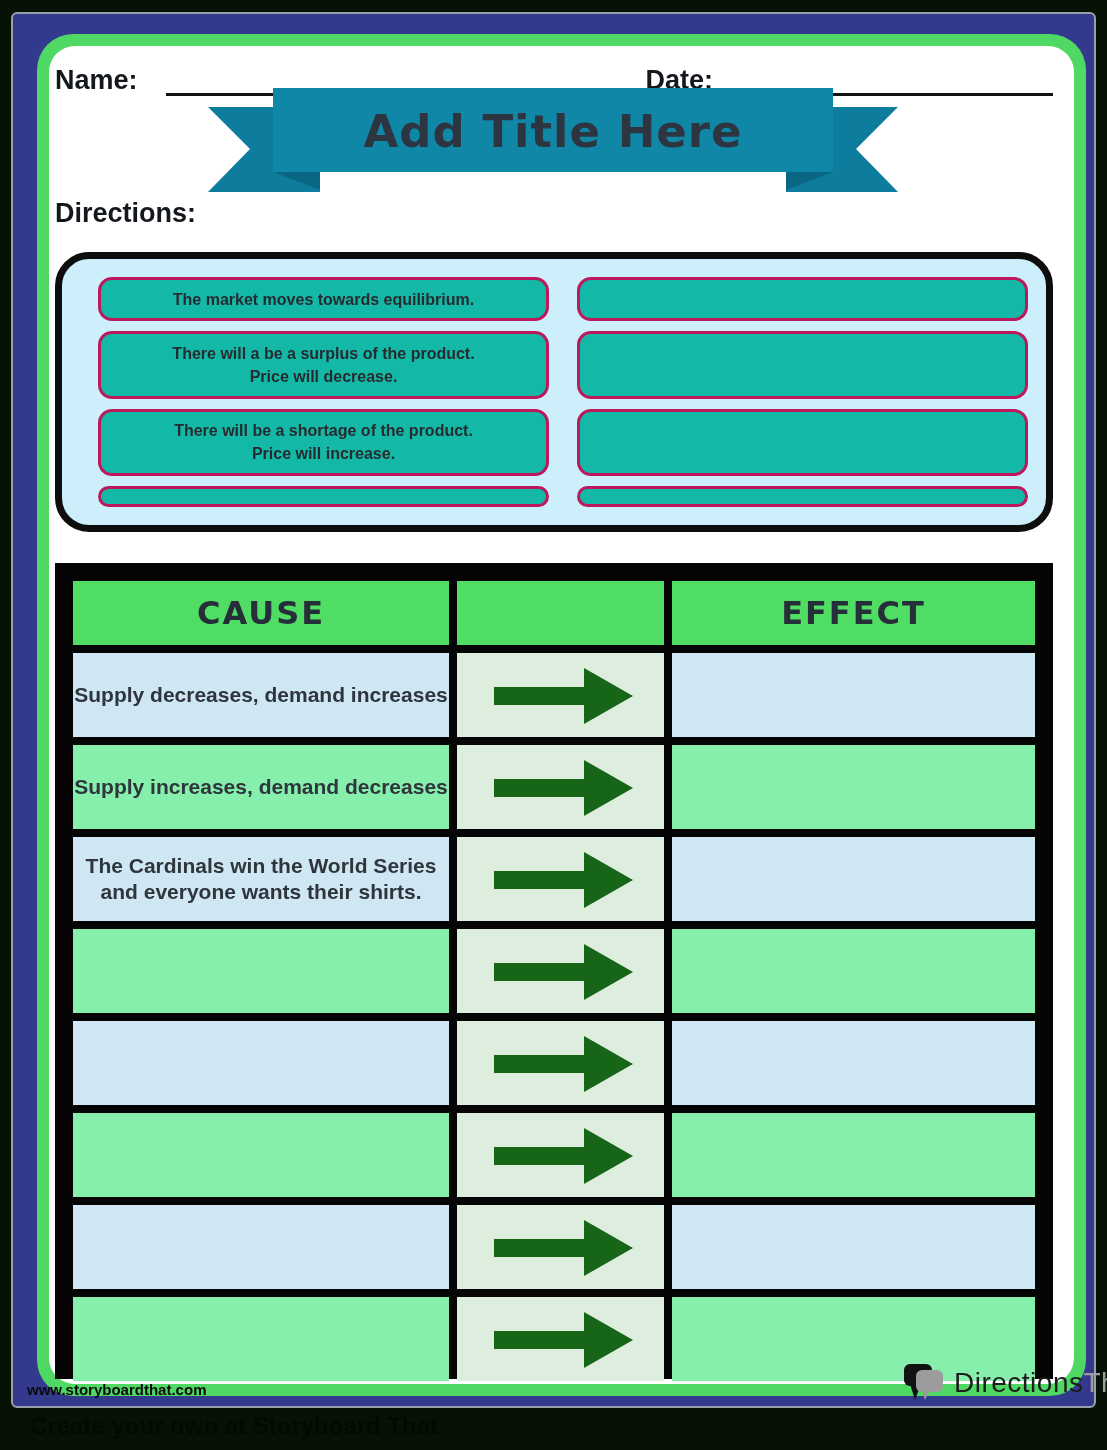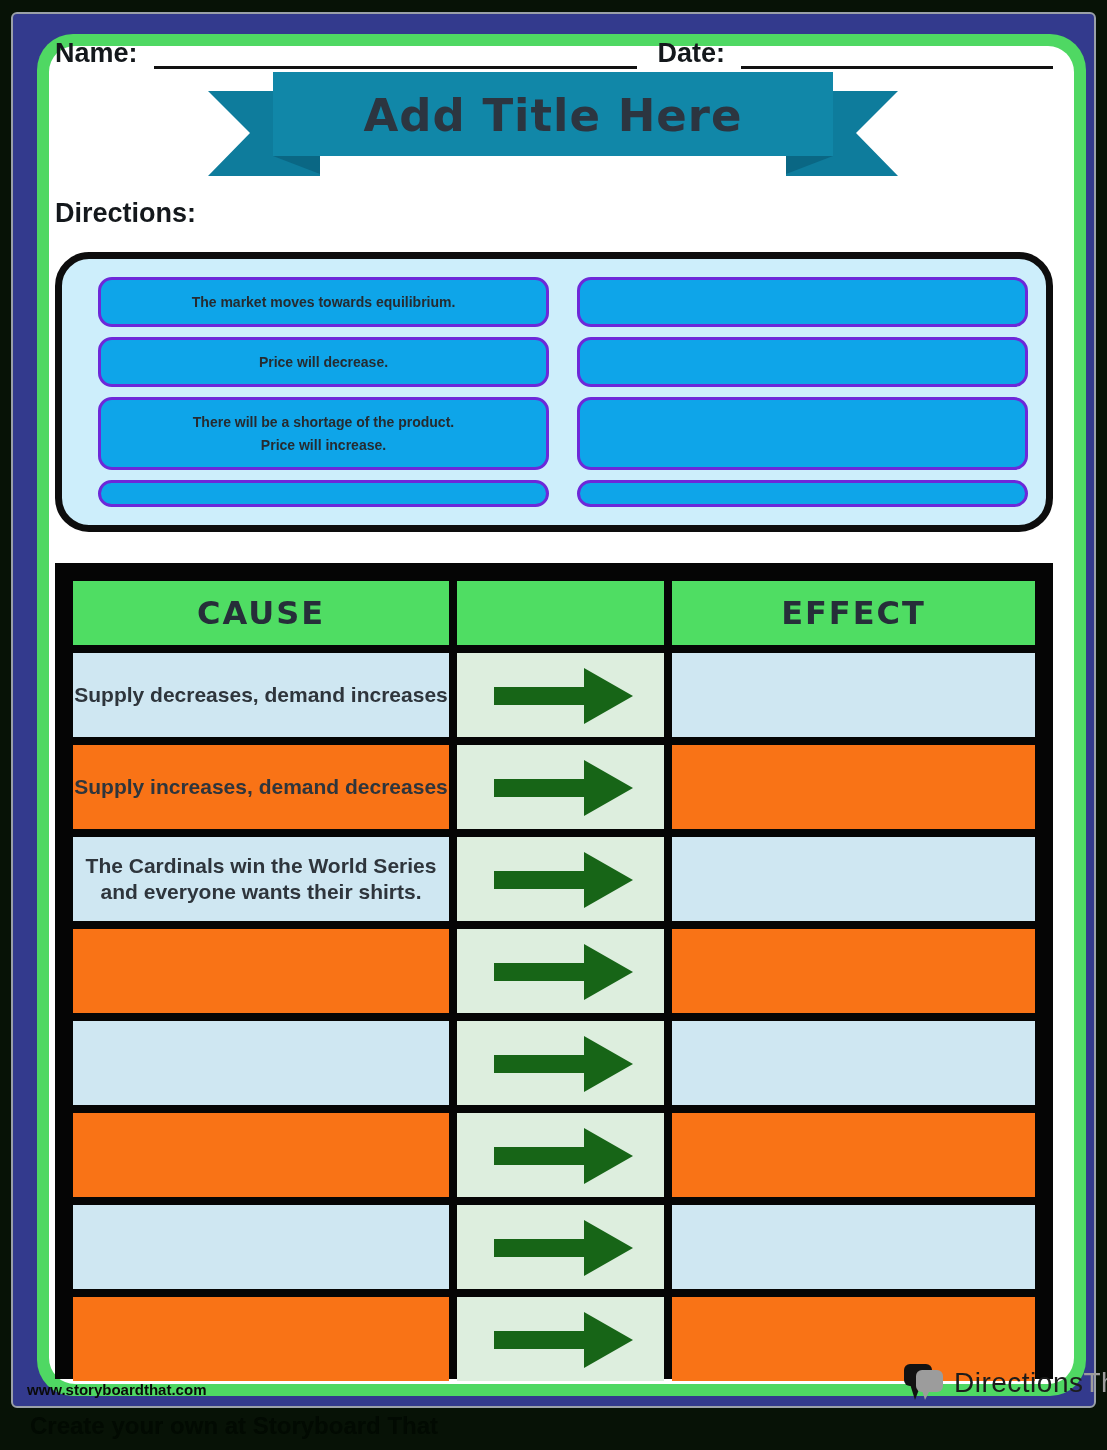--- a/index.html
+++ b/index.html
@@ -17,30 +17,30 @@
   .green-frame{
     position:absolute;left:24px;top:20px;right:8px;bottom:10px;
     background:var(--frame_green,#4fd863);border-radius:36px;
   }
   .white-content{
     position:absolute;left:12px;top:12px;right:12px;bottom:12px;
     background:#ffffff;border-radius:26px;
   }
   
   .name-row{
-    position:absolute;left:55px;top:35px;width:998px;height:34px;
-    display:flex;align-items:flex-end;gap:16px;
+    position:absolute;left:55px;top:62px;width:998px;height:34px;
+    display:flex;align-items:flex-end;gap:28px;
     font-size:27px;font-weight:bold;color:#14181c;
   }
   .blank-line{border-bottom:3px solid #111;height:30px;}
   .name-line{flex:1;}
   .date-line{width:312px;}
   .date-label{margin-left:4px;}
   
-  .banner{position:absolute;left:208px;top:72px;width:690px;height:110px;}
+  .banner{position:absolute;left:208px;top:88px;width:690px;height:110px;}
   .banner svg{position:absolute;left:0;top:0;}
   .banner-title{
     position:absolute;left:65px;top:0;width:560px;height:86px;
     display:flex;align-items:center;justify-content:center;
     font-family:"DejaVu Sans", sans-serif;font-weight:bold;font-size:45px;
     color:#2c3540;letter-spacing:1px;
   }
   
   .directions-label{
     position:absolute;left:55px;top:198px;
@@ -48,44 +48,44 @@
   }
   
   .word-bank{
     position:absolute;left:55px;top:252px;width:998px;height:280px;
     background:var(--bank_blue,#cdeefb);
     border:7px solid #0d0d0d;border-radius:34px;box-sizing:border-box;
     display:grid;grid-template-columns:1fr 1fr;gap:10px 28px;
     padding:18px 18px 18px 36px;
   }
   .bank-box{
-    background:#0ea5e9;border:3px solid #6d28d9;border-radius:14px;
+    background:#14b8a6;border:3px solid #be185d;border-radius:14px;
     display:flex;flex-direction:column;align-items:center;justify-content:center;
-    font-size:14px;line-height:23px;font-weight:bold;color:#262b30;text-align:center;
+    font-size:16px;line-height:23px;font-weight:bold;color:#262b30;text-align:center;
   }
   
   .cause-table{
     position:absolute;left:55px;top:563px;width:998px;height:816px;
     background:#050505;box-sizing:border-box;
     display:grid;grid-template-columns:376px 207px 1fr;
     grid-template-rows:64px repeat(8,84px);
     gap:8px;padding:18px;
   }
   .th{
     background:var(--header_green,#4fdd63);
     display:flex;align-items:center;justify-content:center;
     font-family:"DejaVu Sans", sans-serif;font-weight:bold;font-size:32px;
     letter-spacing:2px;color:#262e39;
   }
   .cell{
     display:flex;flex-direction:column;align-items:center;justify-content:center;
     font-size:21px;line-height:26px;font-weight:bold;color:#2e353c;text-align:center;
   }
   .cell.blue{background:var(--cell_blue,#cfe7f2);}
-  .cell.white{background:#f97316;}
+  .cell.white{background:#86efac;}
   .cell.mid{background:var(--cell_green,#ddeede);}
   
   .site-url{
     position:absolute;left:27px;top:1381px;z-index:5;
     font-size:15px;font-weight:bold;color:#0a0a0a;
   }
   .logo{
     position:absolute;left:903px;top:1362px;z-index:5;
     display:flex;align-items:center;gap:5px;
   }
@@ -127,20 +127,21 @@
 
 <div class="word-bank">
   <div class="bank-box">
     <div>The market moves towards equilibrium.</div>
     <div></div>
   </div>
   <div class="bank-box">
     <div></div>
   </div>
   <div class="bank-box">
+    <div>There will a be a surplus of the product.</div>
     <div>Price will decrease.</div>
   </div>
   <div class="bank-box">
     <div></div>
   </div>
   <div class="bank-box">
     <div>There will be a shortage of the product.</div>
     <div>Price will increase.</div>
   </div>
   <div class="bank-box">

